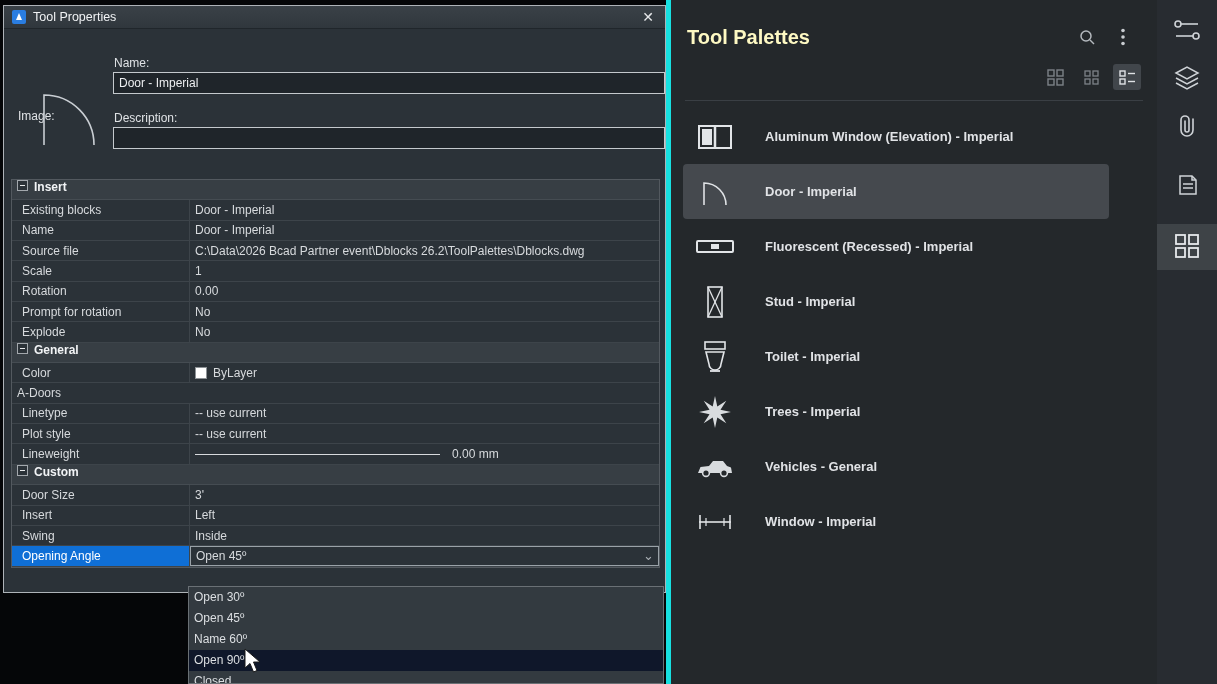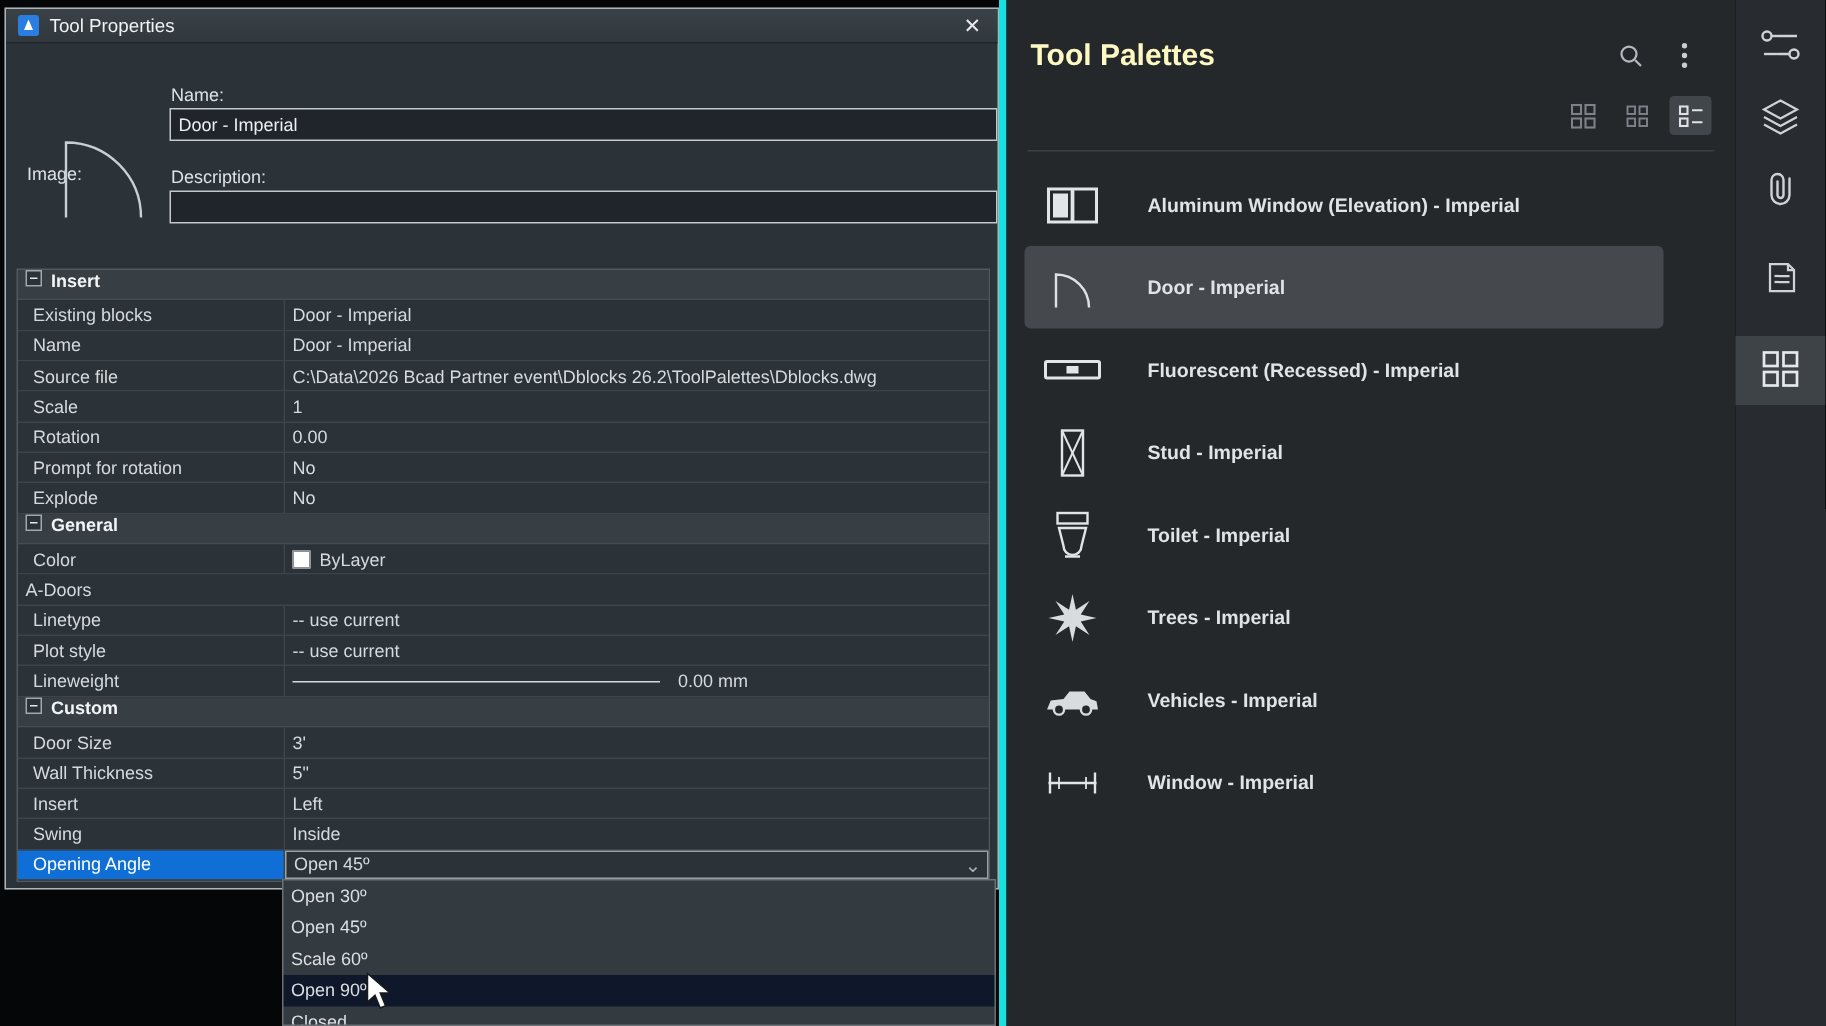--- a/index.html
+++ b/index.html
@@ -206,26 +206,20 @@
               </span>
               <span class="sec-label">Custom</span>
             </div>
             <div class="grid-row prop-row">
               <div class="cell label-cell">Door Size</div>
               <div class="cell value-cell">
                 <span>3'</span>
               </div>
             </div>
             <div class="grid-row prop-row">
-              <div class="cell label-cell">Wall Thickness</div>
-              <div class="cell value-cell">
-                <span>5"</span>
-              </div>
-            </div>
-            <div class="grid-row prop-row">
               <div class="cell label-cell">Insert</div>
               <div class="cell value-cell">
                 <span>Left</span>
               </div>
             </div>
             <div class="grid-row prop-row">
               <div class="cell label-cell">Swing</div>
               <div class="cell value-cell">
                 <span>Inside</span>
               </div>
@@ -237,21 +231,21 @@
                 <span class="chevron">⌄</span>
               </div>
             </div>
           </div>
       </div>
     </div>
 
     <div id="dropdown">
         <div class="dd-option">Open 30º</div>
         <div class="dd-option">Open 45º</div>
-        <div class="dd-option">Scale 60º</div>
+        <div class="dd-option">Name 60º</div>
         <div class="dd-option hover">Open 90º</div>
         <div class="dd-option">Closed</div>
       </div>
 
     <svg id="cursor" width="22" height="26" viewBox="0 0 22 26">
       <polygon points="2,1 2,20 7,15.5 10.5,24 14,22.5 10.5,14 17,14" fill="#ffffff" stroke="#1a1a1a" stroke-width="1"></polygon>
     </svg>
   </div>
 
   <div id="divider"></div>
@@ -363,21 +357,21 @@
           <span class="tool-label">Trees - Imperial</span>
         </div>
         <div class="tool-item">
           <span class="tool-icon">
             <svg width="40" height="36" viewBox="0 0 38 36">
               <path d="M2 24 L4.5 18 L13 17 L17 12 L27 12 L31 17 L35 18.5 L36 24 Z" fill="#d9dcdf"></path>
               <circle cx="10" cy="24" r="3.4" fill="#24282b" stroke="#d9dcdf" stroke-width="1.6"></circle>
               <circle cx="28" cy="24" r="3.4" fill="#24282b" stroke="#d9dcdf" stroke-width="1.6"></circle>
             </svg>
           </span>
-          <span class="tool-label">Vehicles - Imperial</span>
+          <span class="tool-label">Vehicles - General</span>
         </div>
         <div class="tool-item">
           <span class="tool-icon">
             <svg width="38" height="36" viewBox="0 0 36 36">
               <line x1="2" y1="18" x2="34" y2="18" stroke="#e2e5e8" stroke-width="1.6"></line>
               <line x1="3" y1="11" x2="3" y2="25" stroke="#e2e5e8" stroke-width="1.6"></line>
               <line x1="33" y1="11" x2="33" y2="25" stroke="#e2e5e8" stroke-width="1.6"></line>
               <line x1="9" y1="14" x2="9" y2="22" stroke="#e2e5e8" stroke-width="1.2"></line>
               <line x1="27" y1="14" x2="27" y2="22" stroke="#e2e5e8" stroke-width="1.2"></line>
             </svg>

